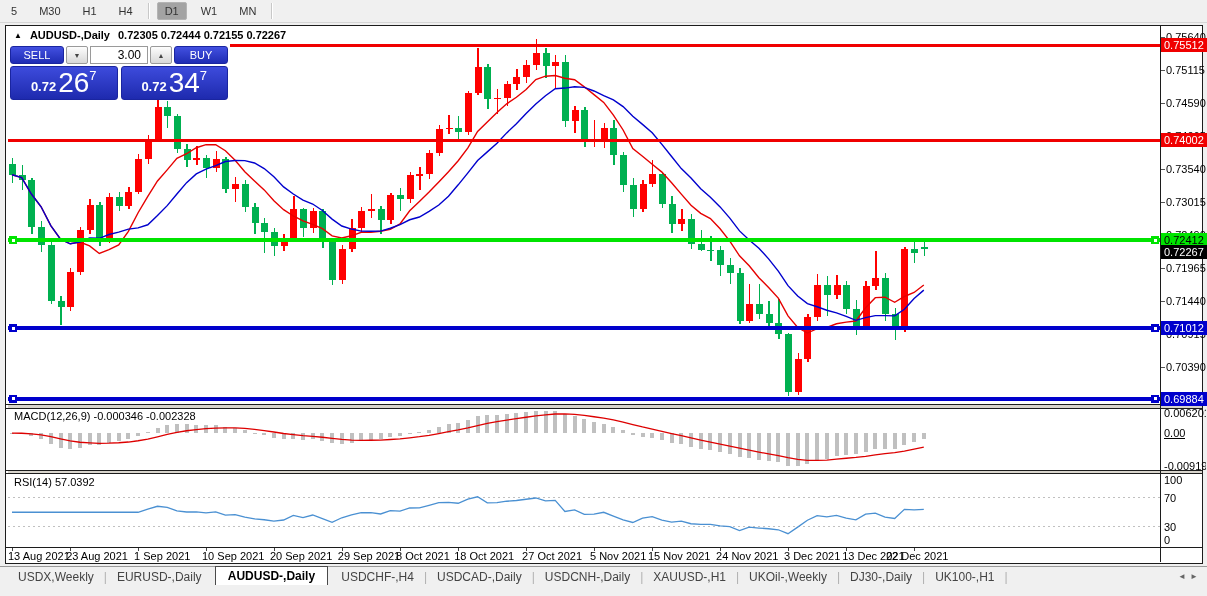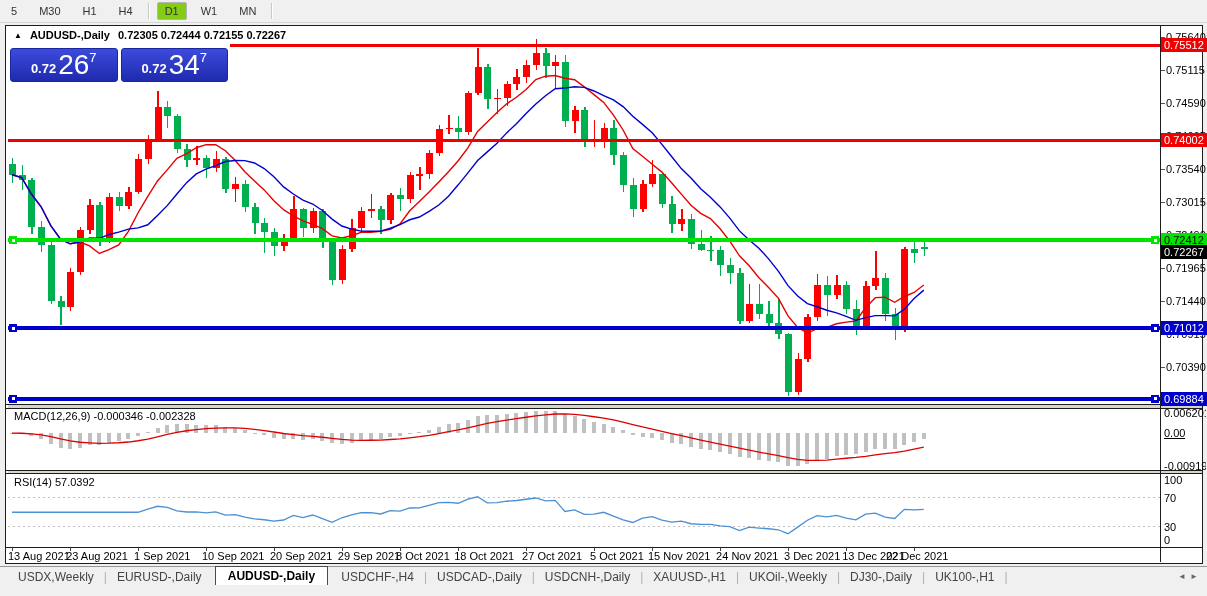--- a/index.html
+++ b/index.html
@@ -8,21 +8,21 @@
     background:#f0f0f0;font-family:"Liberation Sans",sans-serif;
     -webkit-font-smoothing:none;
   }
   
   #toolbar{
     position:absolute;left:0;top:0;width:1207px;height:22px;
     background:#f0f0f0;border-bottom:1px solid #d6d6d6;
     display:flex;align-items:center;font-size:11px;color:#333;
   }
   .tf-btn{padding:2px 7px;margin:0 3px;cursor:default;border:1px solid transparent;}
-  .tf-btn.active{background:#84cc16;border:1px solid #b4b4b4;border-radius:2px;}
+  .tf-btn.active{background:#a3a3a3;border:1px solid #b4b4b4;border-radius:2px;}
   .tb-sep{width:1px;height:16px;background:#c8c8c8;border-right:1px solid #fff;margin:0 4px;}
   
   #win{
     position:absolute;left:5px;top:25px;width:1196px;height:537px;
     background:#fff;border:1px solid #1c1c1c;
   }
   #chart-title{
     position:absolute;left:14px;top:29px;font-size:11px;font-weight:bold;color:#000;
     display:flex;align-items:center;gap:8px;white-space:nowrap;z-index:6;
   }
@@ -503,34 +503,45 @@
     <div class="dlabel" style="left: 269.9px;">20 Sep 2021</div>
     <div class="dtick" style="left: 341.8px;"></div>
     <div class="dlabel" style="left: 337.8px;">29 Sep 2021</div>
     <div class="dtick" style="left: 400px;"></div>
     <div class="dlabel" style="left: 396px;">8 Oct 2021</div>
     <div class="dtick" style="left: 458.2px;"></div>
     <div class="dlabel" style="left: 454.2px;">18 Oct 2021</div>
     <div class="dtick" style="left: 526.1px;"></div>
     <div class="dlabel" style="left: 522.1px;">27 Oct 2021</div>
     <div class="dtick" style="left: 594px;"></div>
-    <div class="dlabel" style="left: 590px;">5 Oct 2021</div>
+    <div class="dlabel" style="left: 590px;">5 Nov 2021</div>
     <div class="dtick" style="left: 652.2px;"></div>
     <div class="dlabel" style="left: 648px;">15 Nov 2021</div>
     <div class="dtick" style="left: 720.1px;"></div>
     <div class="dlabel" style="left: 716.1px;">24 Nov 2021</div>
     <div class="dtick" style="left: 788px;"></div>
     <div class="dlabel" style="left: 784px; text-align: right;">3 Dec 2021</div>
     <div class="dtick" style="left: 846.2px;"></div>
     <div class="dlabel" style="left: 842.2px;">13 Dec 2021</div>
     <div class="dtick" style="left: 914.1px;"></div>
     <div class="dlabel" style="left: 886px;">22 Dec 2021</div>
   </div>
 
 <div id="trade-panel">
+  <div id="tp-row1">
+    <div class="tp-btn">SELL</div>
+    <div class="tp-spin">
+      <span>▼</span>
+    </div>
+    <div id="tp-vol">3.00</div>
+    <div class="tp-spin">
+      <span>▲</span>
+    </div>
+    <div class="tp-btn">BUY</div>
+  </div>
   <div id="tp-row2">
     <div class="tp-price">
       <span class="small">0.72</span>
       <span class="big">26</span>
       <span class="sup">7</span>
     </div>
     <div class="tp-price">
       <span class="small">0.72</span>
       <span class="big">34</span>
       <span class="sup">7</span>

